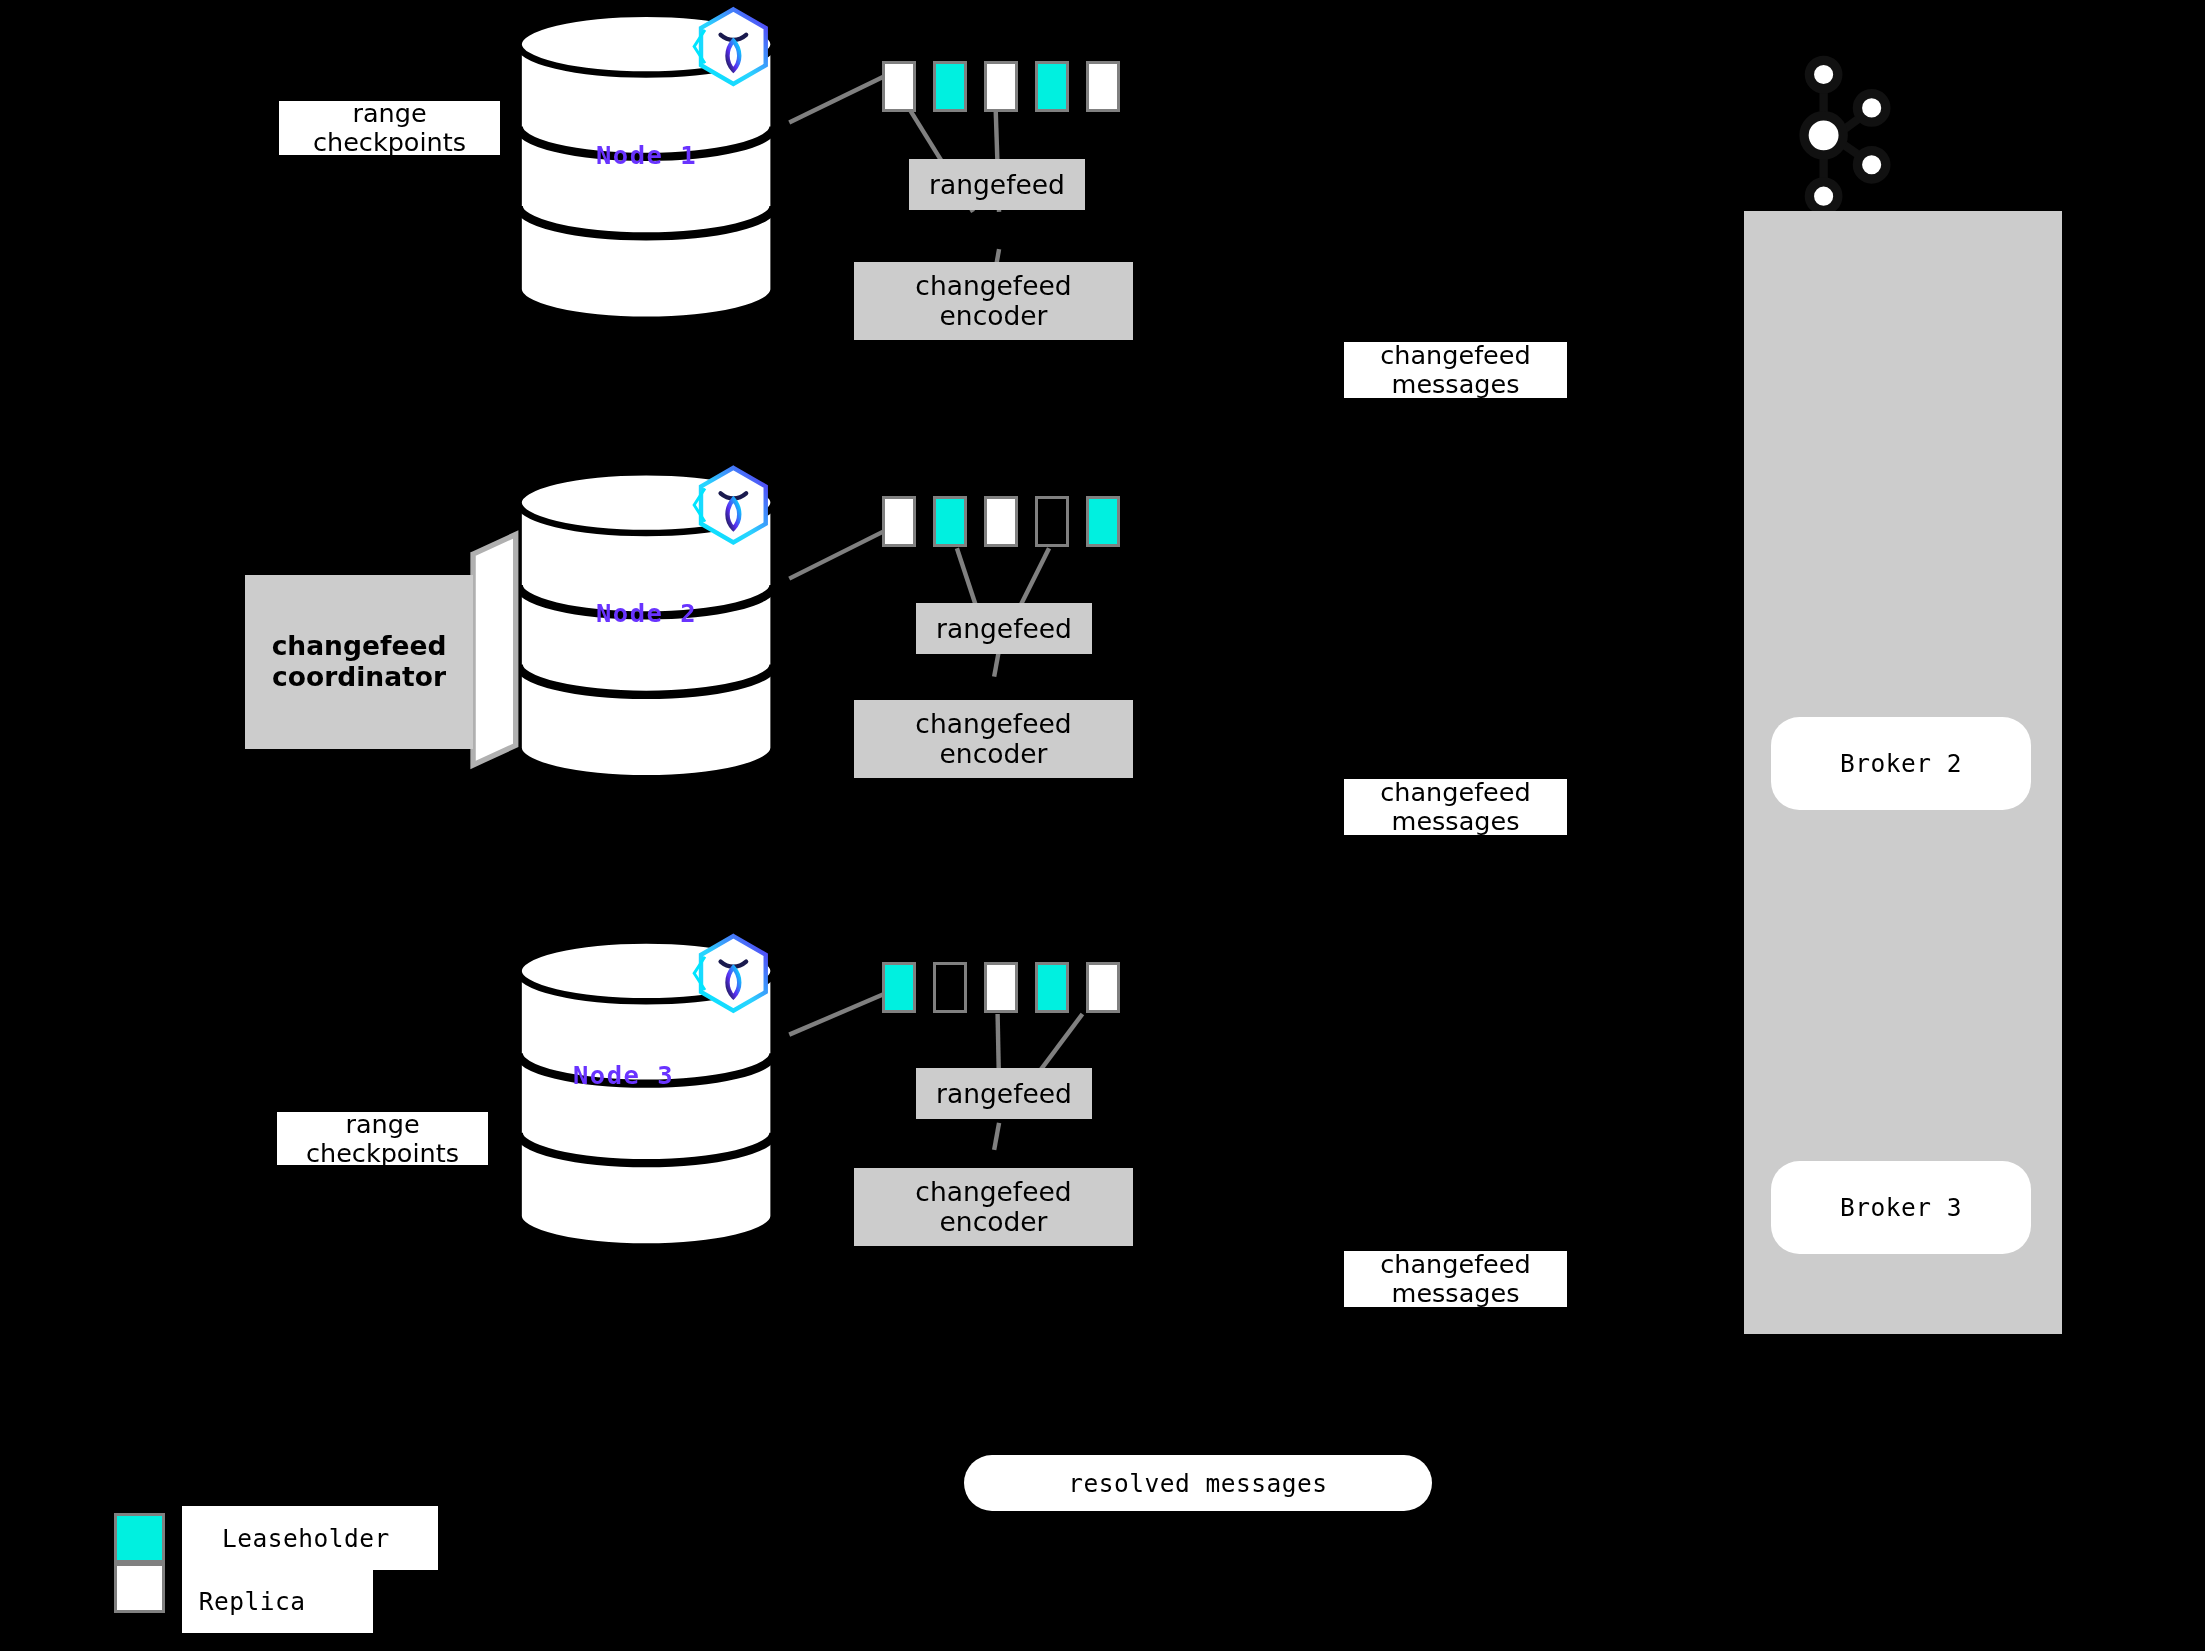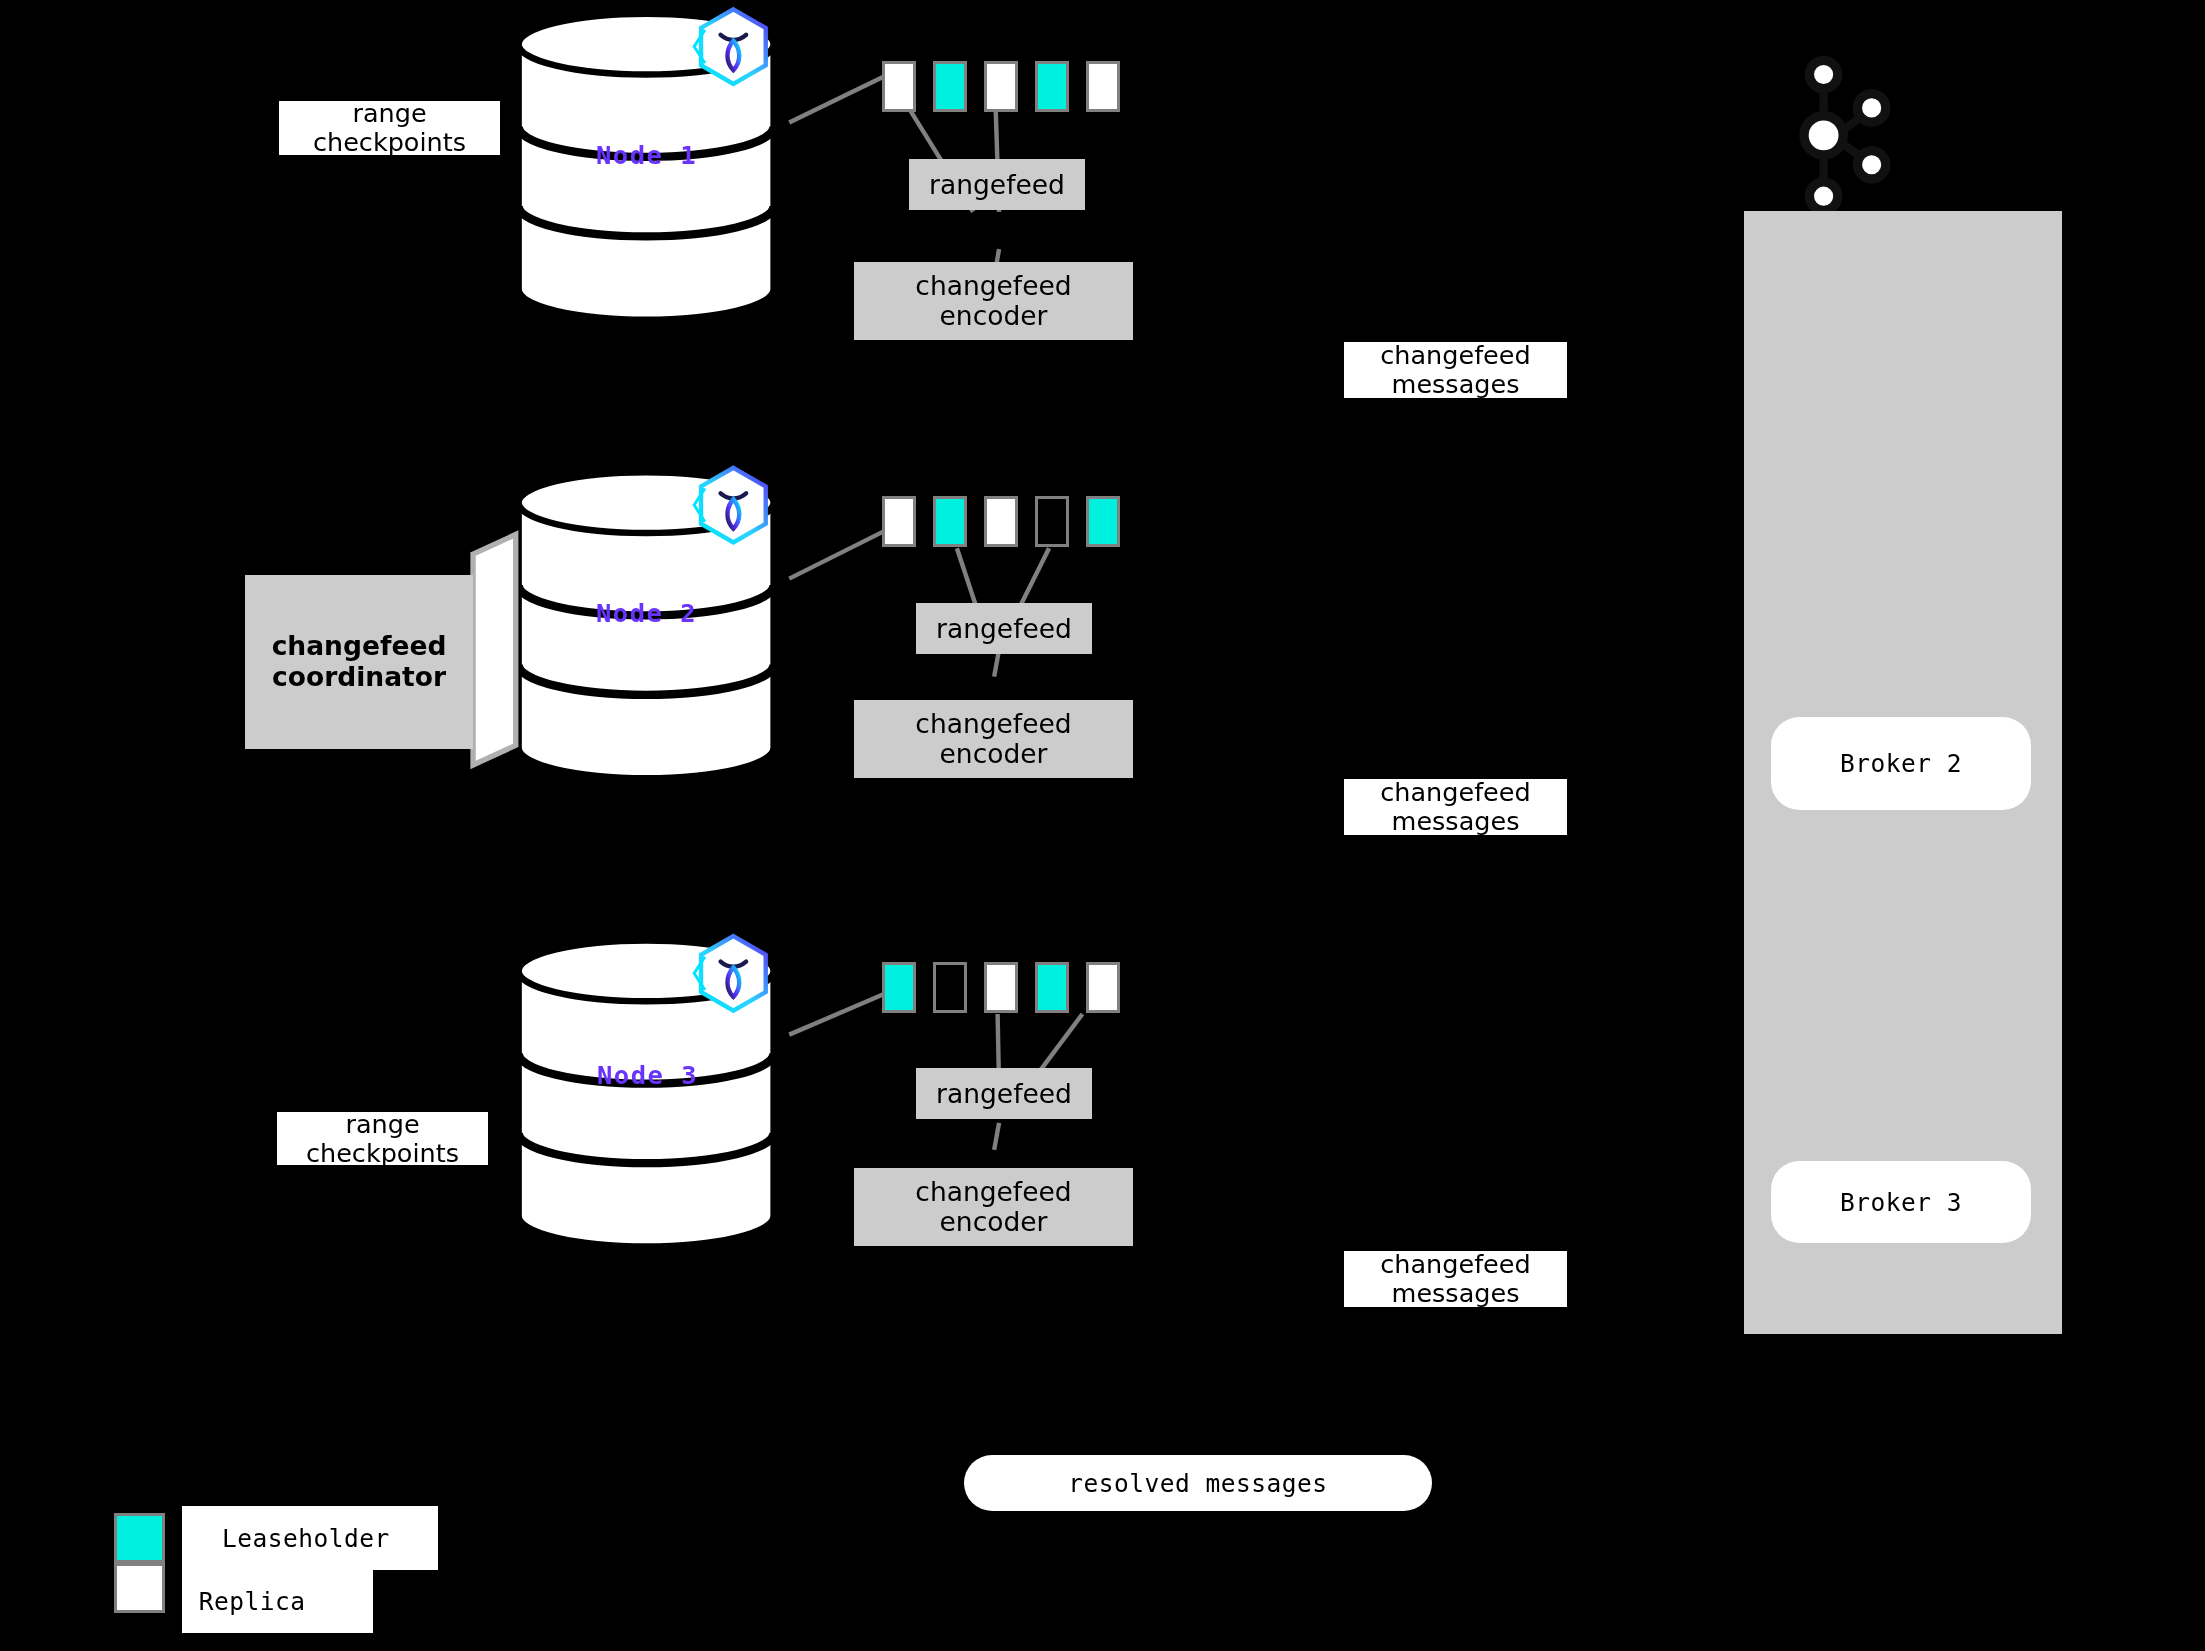--- a/index.html
+++ b/index.html
@@ -209,21 +209,21 @@
 
   <div class="abs gbox" style="left:916px;top:603px;width:176px;height:51px;font-size:26.5px;">
     <span>rangefeed</span>
   </div>
 
   <div class="abs gbox" style="left:854px;top:700px;width:279px;height:78px;font-size:26.5px;">
     <span>changefeed</span>
     <span>encoder</span>
   </div>
 
-  <div class="abs nodelabel" style="left:520px;top:1060px;width:255px;">Node 3</div>
+  <div class="abs nodelabel" style="left:496px;top:1060px;width:255px;">Node 3</div>
 
   <div class="abs wlabel" style="left:277px;top:1112px;width:211px;height:53px;font-size:25.5px;">
     <span>range</span>
     <span>checkpoints</span>
   </div>
 
   <div class="abs" style="left:882px;top:962px;">
     <div class="rangebox rb-lease abs" style="left:0;top:0;width:34px;height:51px;"></div>
     <div class="rangebox rb-empty abs" style="left:51px;top:0;width:34px;height:51px;"></div>
     <div class="rangebox rb-replica abs" style="left:102px;top:0;width:34px;height:51px;"></div>
@@ -250,21 +250,21 @@
   </div>
   <div class="abs wlabel" style="left:1344px;top:1251px;width:223px;height:56px;font-size:25.5px;">
     <span>changefeed</span>
     <span>messages</span>
   </div>
 
 
   <div class="abs kafka-panel" style="left:1744px;top:211px;width:318px;height:1123px;"></div>
 
   <div class="abs broker" style="left:1771px;top:717px;width:260px;height:93px;">Broker 2</div>
-  <div class="abs broker" style="left:1771px;top:1161px;width:260px;height:82px;">Broker 3</div>
+  <div class="abs broker" style="left:1771px;top:1161px;width:260px;height:93px;">Broker 3</div>
 
   <div class="abs pill" style="left:964px;top:1455px;width:468px;height:56px;">resolved messages</div>
 
   <div class="abs legend-sw" style="left:114px;top:1513px;width:51px;height:50px;background:#00f0e0;"></div>
   <div class="abs legend-text" style="left:182px;top:1506px;width:216px;height:64px;padding-left:40px;">Leaseholder</div>
 
   <div class="abs legend-sw" style="left:114px;top:1563px;width:51px;height:50px;background:#ffffff;"></div>
   <div class="abs legend-text" style="left:182px;top:1570px;width:174px;height:63px;">Replica</div>
 
 </div>

